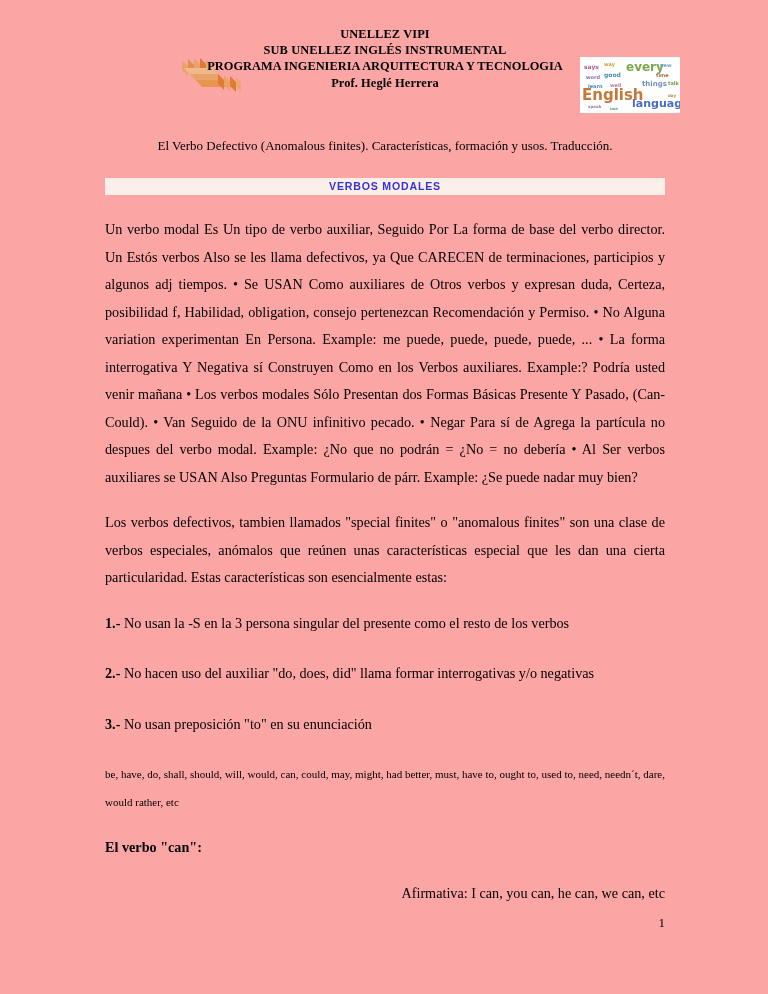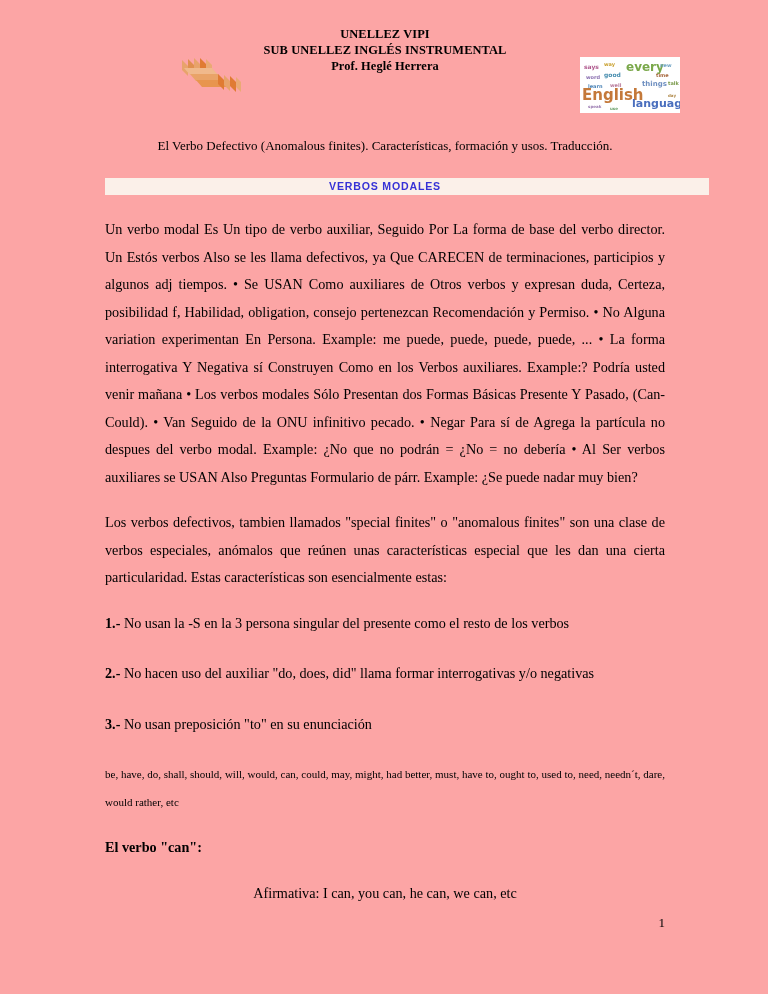--- a/index.html
+++ b/index.html
@@ -76,21 +76,21 @@
     line-height: 26px;
     font-family: "Liberation Serif", "DejaVu Serif", serif;
     color: #000;
   }
 
   
   .banner {
     position: absolute;
     left: 105px;
     top: 178px;
-    width: 604px;
+    width: 560px;
     height: 17px;
     background: #fbf0e9;
   }
   .banner-text {
     position: absolute;
     left: 0; top: 0;
     width: 560px;
     line-height: 17px;
     text-align: center;
     font-family: "Liberation Sans", "DejaVu Sans", sans-serif;
@@ -107,21 +107,21 @@
     top: 216px;
     width: 560px;
   }
   .para {
     text-align: justify;
     text-justify: inter-word;
     font-size: 14.2px;
     line-height: 27.5px;
     margin: 0 0 18px 0;
   }
-  .para.nojust { text-align: center; }
+  .para.nojust { text-align: right; }
   .para.tight { margin-bottom: 0; }
   .num { font-weight: bold; }
   .bold-head {
     font-weight: bold;
     font-size: 14.2px;
     line-height: 27.5px;
     margin: 0 0 18px 0;
     text-align: left;
   }
   .list-item {
@@ -172,20 +172,21 @@
           <path d="M46 21 L46 31 L52 37 L52 27 Z" fill="#e8a36b"></path>
           <path d="M52 22 L52 32 L58 38 L58 28 Z" fill="#e07b33"></path>
           <path d="M58 23 L58 33 L63 38 L63 28 Z" fill="#eaa974"></path>
         </g>
       </svg>
     </div>
 
     <div class="header-title-block">
       <div class="header-line">UNELLEZ VIPI</div>
       <div class="header-line">SUB UNELLEZ INGLÉS INSTRUMENTAL</div>
+      <div class="header-line header-line-wide">PROGRAMA INGENIERIA ARQUITECTURA Y TECNOLOGIA</div>
       <div class="header-line">Prof. Heglé Herrera</div>
     </div>
 
     <div class="logo-right">
       <svg width="100" height="56" viewBox="0 0 100 56" xmlns="http://www.w3.org/2000/svg">
         <rect x="0" y="0" width="100" height="56" fill="#ffffff"></rect>
         <g font-family="DejaVu Sans, sans-serif" font-weight="bold">
           <text x="46" y="14" font-size="12" fill="#7aa84a">every</text>
           <text x="4" y="12" font-size="6" fill="#b05a8e">says</text>
           <text x="24" y="9" font-size="5" fill="#c9a02e">way</text>

